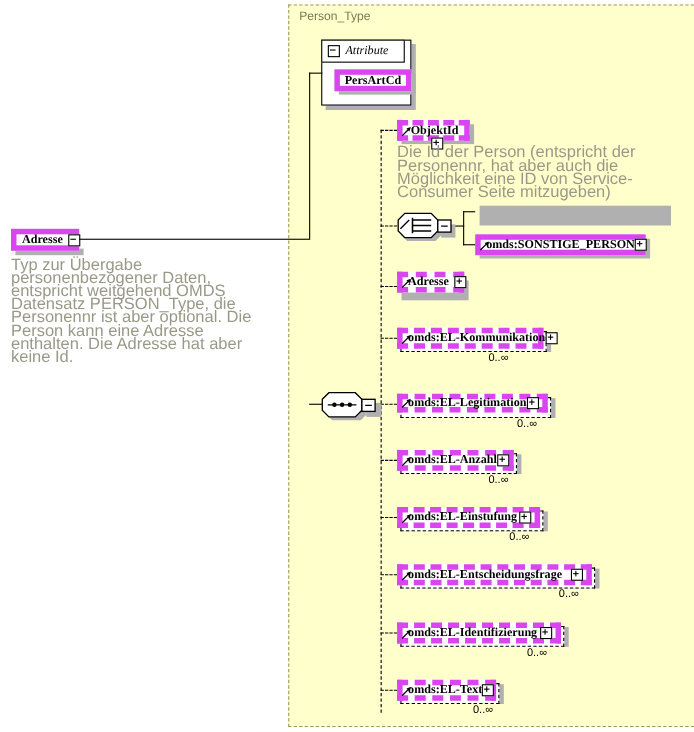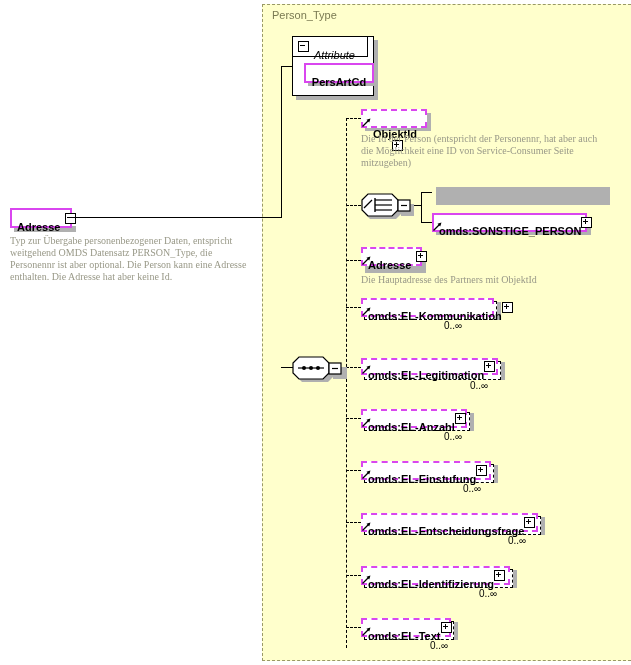--- a/index.html
+++ b/index.html
@@ -42,35 +42,34 @@
     color: #7a7a52;
     font-family: "Liberation Sans", sans-serif;
     white-space: nowrap;
   }
 
   
   .node {
     position: absolute;
     box-sizing: border-box;
     background: #ffffff;
-    border: 2px solid #d946ef;
+    border: 5px solid #d946ef;
     height: 19px;
     display: flex;
     align-items: center;
     padding: 0 3px 0 5px;
     white-space: nowrap;
   }
   .node.dashed { border-style: dashed; }
   .node .lbl {
     font-size: 11px;
     font-weight: bold;
     color: #000000;
     line-height: 11px;
-    font-family: Liberation Sans, sans-serif;
-    margin-top: 18px;
+    font-family: Liberation Serif, serif;
   }
   .node .lbl.italic { font-weight: normal; font-style: italic; }
 
   
   .shadow {
     position: absolute;
     background: #b0b0b0;
     z-index: 0;
   }
 
@@ -118,24 +117,24 @@
     left: -1px;
     bottom: -1px;
     width: 9px;
     height: 9px;
     pointer-events: none;
   }
 
   
   .annot {
     position: absolute;
-    font-size: 10px;
+    font-size: 15px;
     color: #999988;
     line-height: 12px;
-    font-family: Liberation Serif, serif;
+    font-family: Liberation Sans, sans-serif;
   }
 
   
   .occurs {
     position: absolute;
     font-size: 10px;
     color: #000000;
     font-family: "Liberation Sans", sans-serif;
   }
 
@@ -285,21 +284,20 @@
   <div class="ln dash-h" style="left:346px; top:260px; width:15px;"></div>
   <div class="shadow" style="left:365px; top:255px; width:61px; height:18px;"></div>
   <div class="node dashed" style="left:361px; top:247px; width:61px; height:19px;">
     <span class="lbl">Adresse</span>
     <span class="expander plus"></span>
     <svg class="refarrow" width="9" height="9" viewBox="0 0 9 9">
       <line x1="0.5" y1="8.5" x2="7" y2="2" stroke="#000" stroke-width="1.2"></line>
       <polygon points="8.5,0.5 4.5,1.8 7.2,4.5" fill="#000"></polygon>
     </svg>
   </div>
-  <div class="annot" style="left:361px; top:274px; width:243px;">Die Hauptadresse des Partners mit ObjektId</div>
 
   <div class="ln dash-h" style="left:346px; top:307px; width:15px;"></div>
   <div class="shadow" style="left:365px; top:302px; width:136px; height:18px;"></div>
   <div class="stack" style="left:364px; top:301px; width:133px; height:19px;"></div>
   <div class="node dashed" style="left:361px; top:298px; width:133px; height:19px; z-index:4;">
     <span class="lbl">omds:EL-Kommunikation</span>
     <span class="expander plus" style="margin-left:auto;"></span>
     <svg class="refarrow" width="9" height="9" viewBox="0 0 9 9">
       <line x1="0.5" y1="8.5" x2="7" y2="2" stroke="#000" stroke-width="1.2"></line>
       <polygon points="8.5,0.5 4.5,1.8 7.2,4.5" fill="#000"></polygon>

